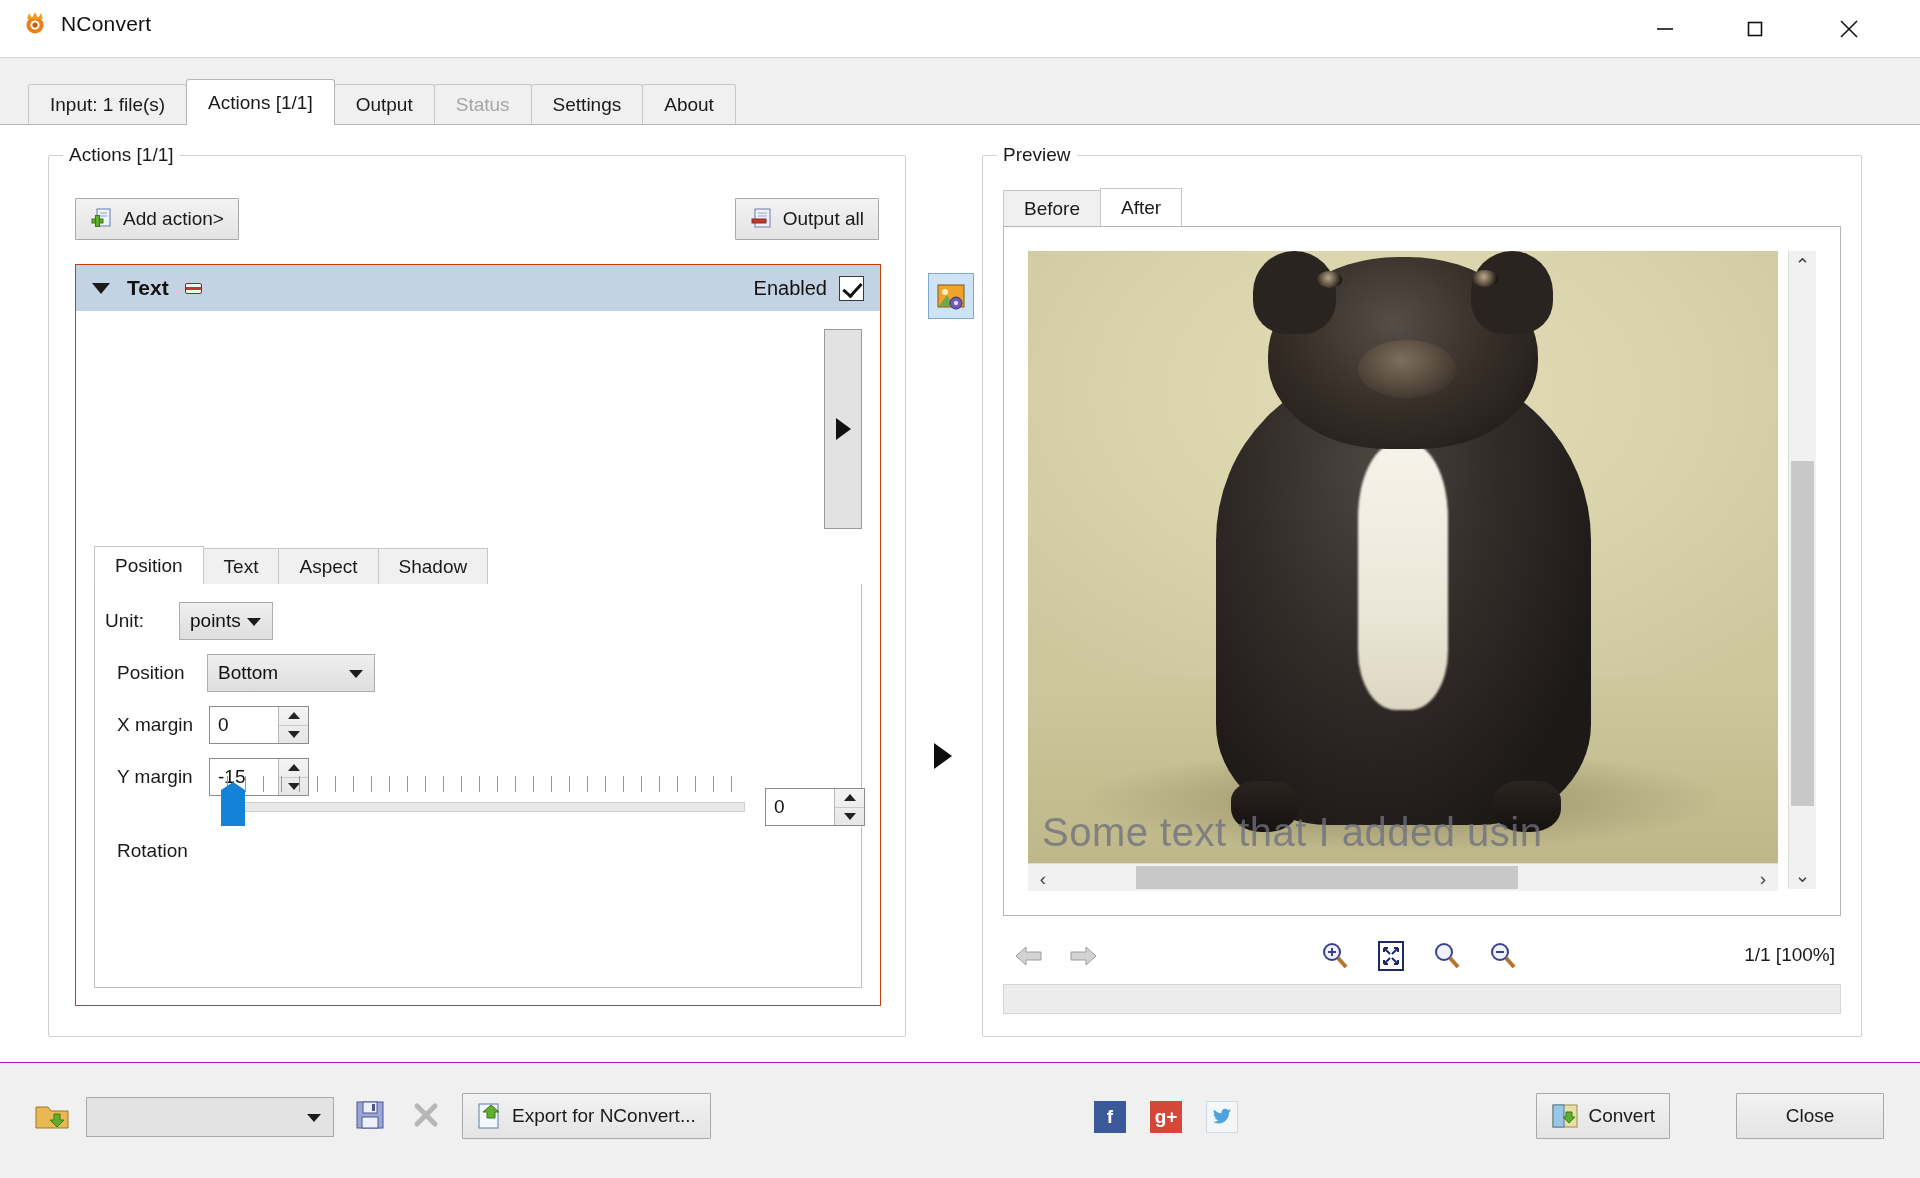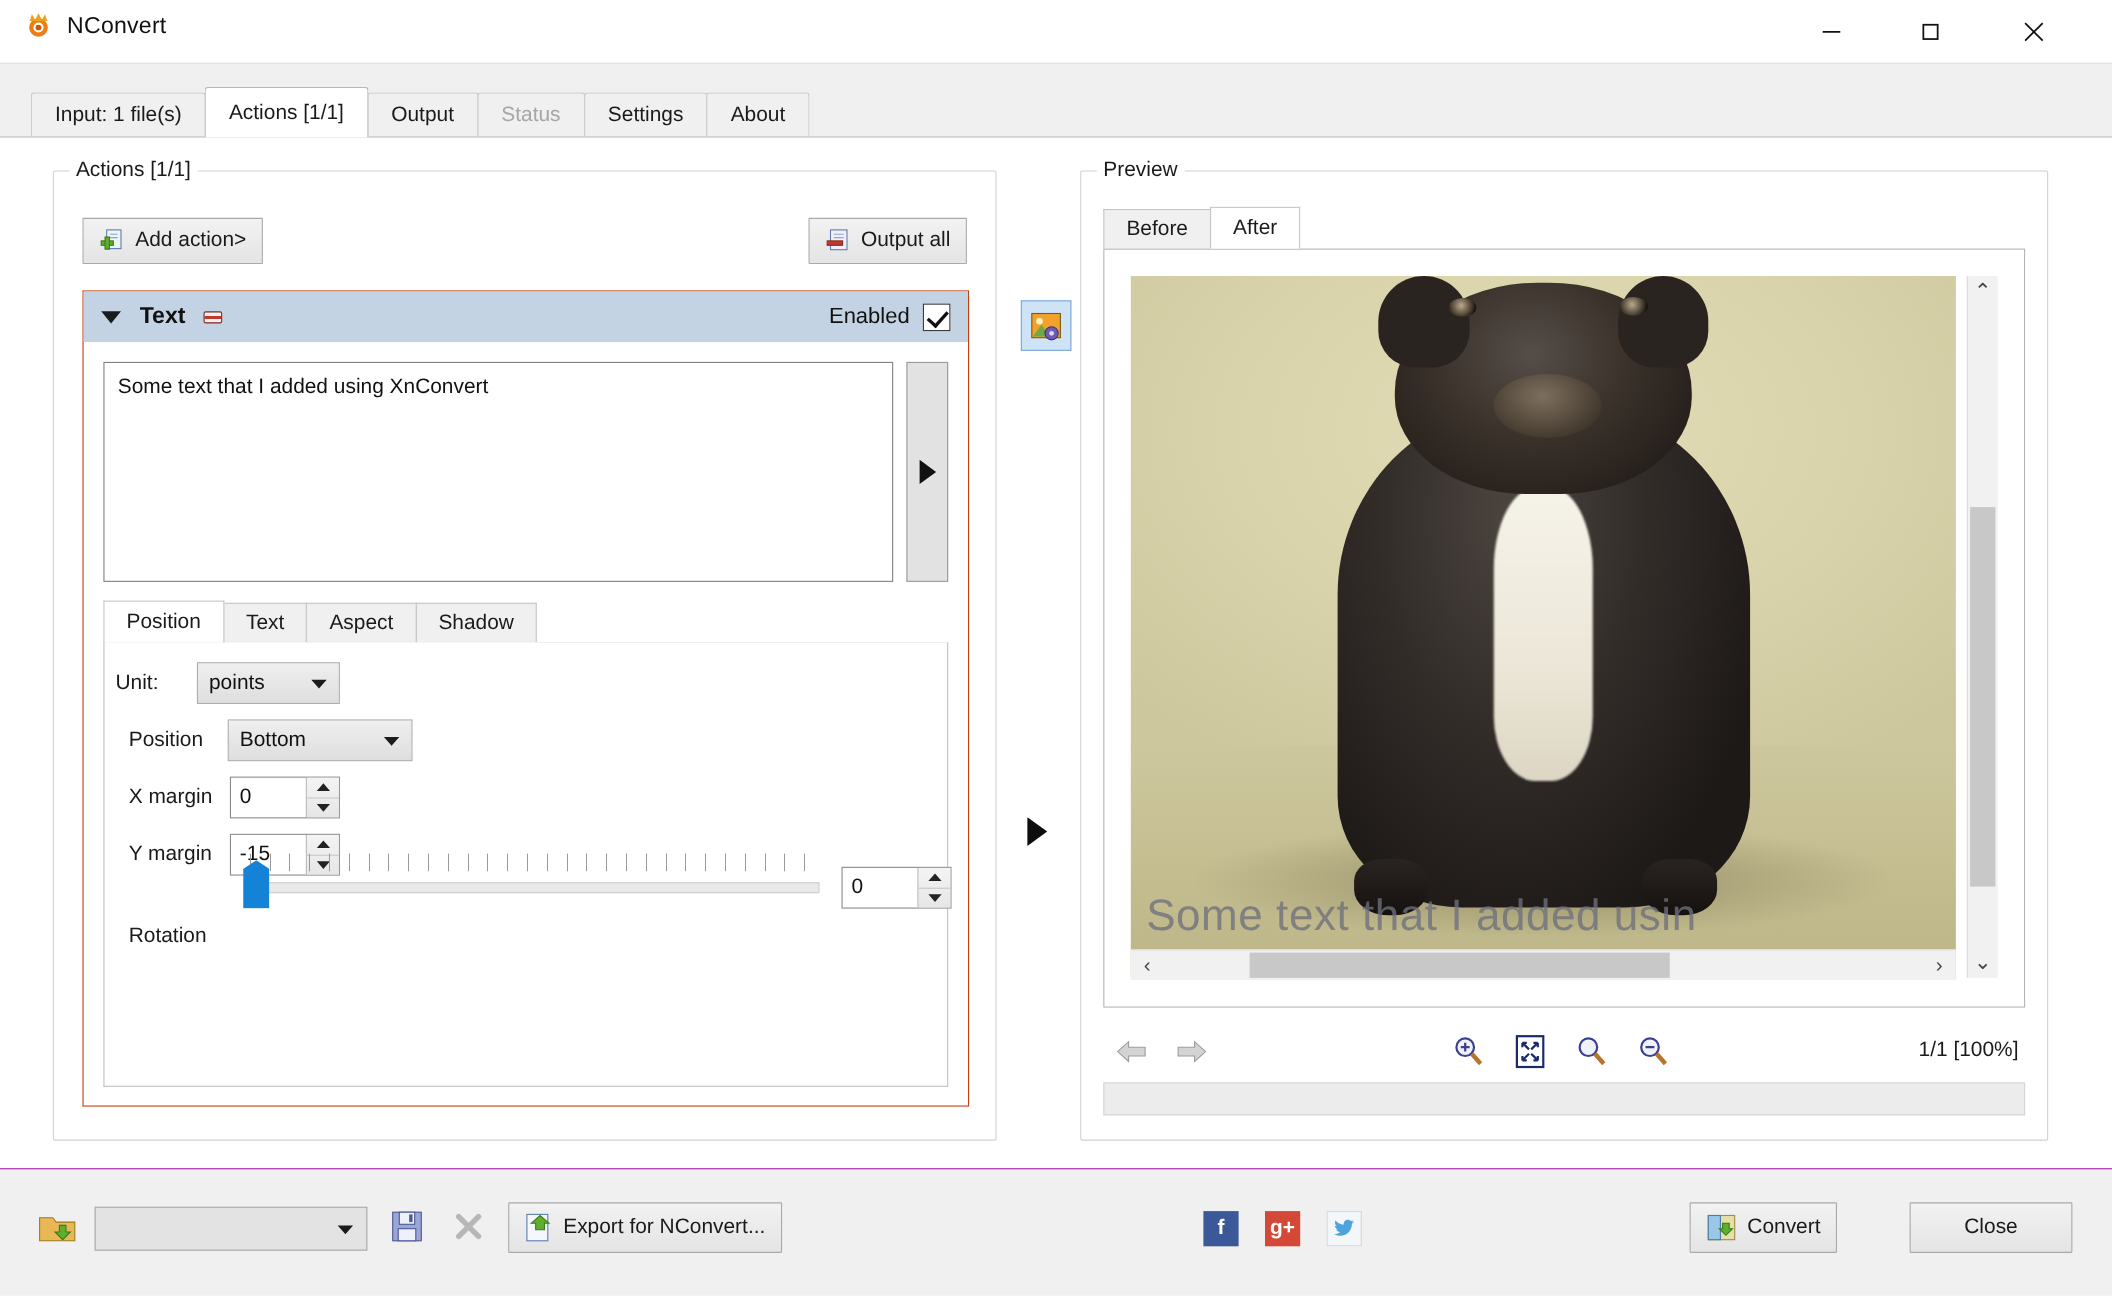--- a/index.html
+++ b/index.html
@@ -432,37 +432,36 @@
       <div id="action-header">
         <span class="collapse-tri"></span>
         <span id="action-title">Text</span>
         <span class="minus-icon"></span>
         <span id="enabled-wrap">
           <span id="enabled-label">Enabled</span>
           <span class="checkbox checked"></span>
         </span>
       </div>
 
-      <div id="text-input">Some text that I added using XnConvert</div>
       <div id="text-expander">
         <span class="tri-right"></span>
       </div>
 
       <div id="inner-tabs">
         <div class="itab active">Position</div>
         <div class="itab">Text</div>
         <div class="itab">Aspect</div>
         <div class="itab">Shadow</div>
       </div>
 
       <div id="inner-panel">
 
         <div class="frow" style="left:10px; top:18px;gap:12px;">
           <span class="flabel" style="width:62px;">Unit:</span>
-          <span class="combo" style="width:130px;">points</span>
+          <span class="combo" style="width:94px;">points</span>
         </div>
 
         <div class="frow" style="left:22px; top:70px;">
           <span class="flabel" style="width:90px;">Position</span>
           <span class="combo" style="width:168px;">Bottom</span>
         </div>
 
         <div class="frow" style="left:22px; top:122px;">
           <span class="flabel" style="width:92px;">X margin</span>
           <span class="spin">

